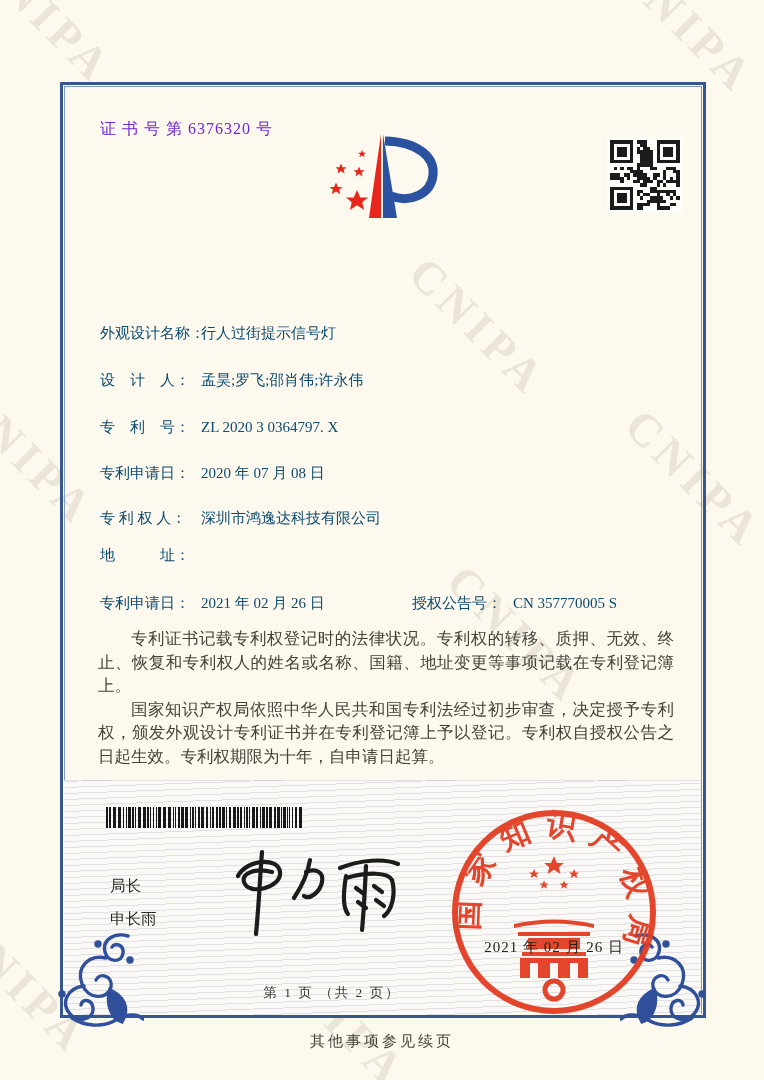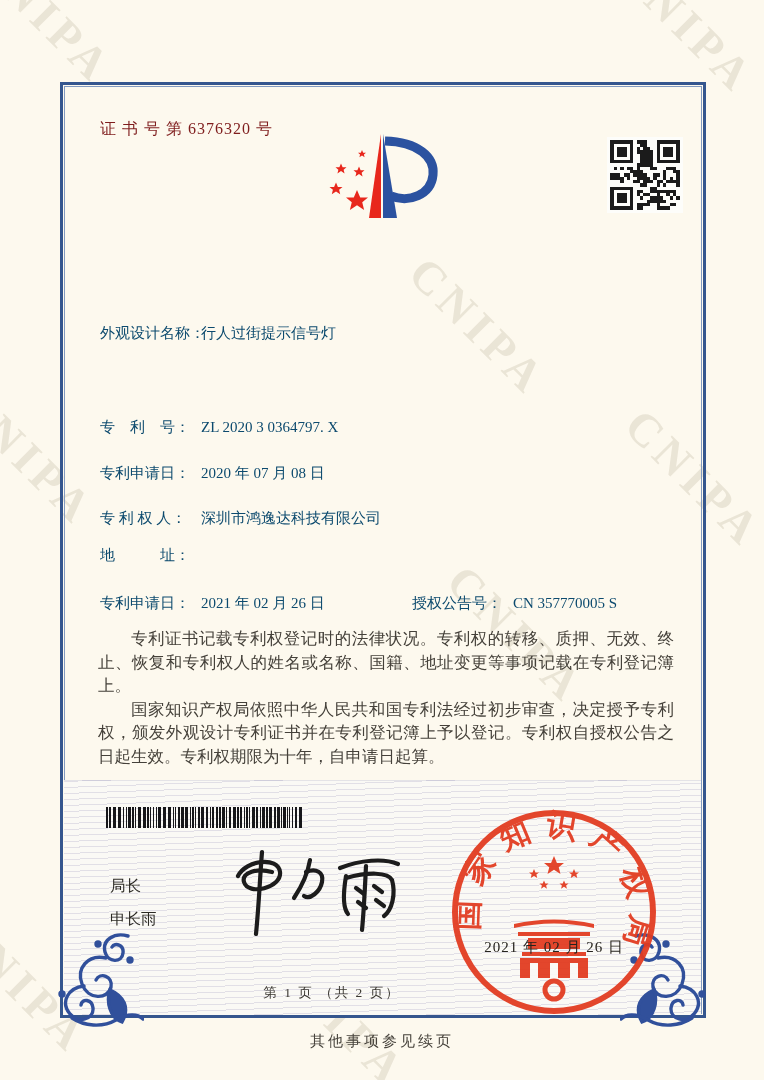--- a/index.html
+++ b/index.html
@@ -20,21 +20,21 @@
     border:3px solid #35568e;box-sizing:border-box;z-index:1;}
   .frame-inner{position:absolute;inset:1px;border:1px solid #8199bf;}
   
   .band{
     position:absolute;left:64px;top:780px;width:637px;height:234px;z-index:1;
     background-color:#faf9f5;
     background-image:repeating-linear-gradient(178deg,rgba(138,132,178,.22) 0 1px,rgba(0,0,0,0) 1px 6px);
     border-top:1px solid rgba(130,130,170,.18);
   }
   
-  .cert-no{position:absolute;left:100px;top:119px;font-size:16px;letter-spacing:1px;z-index:2;color:#7f1d1d;}
+  .cert-no{position:absolute;left:100px;top:119px;font-size:16px;letter-spacing:1px;z-index:2;color:#6d28d9;}
   .logo{position:absolute;left:312px;top:130px;z-index:2;}
   .qr{position:absolute;left:607px;top:137px;width:76px;height:76px;z-index:2;background:#fdfdfa;}
   .title{position:absolute;left:0;top:231px;width:100%;text-align:center;
     font-size:35px;font-weight:bold;letter-spacing:9px;color:#24211c;z-index:2;}
   
   .frow{position:absolute;left:100px;width:566px;display:flex;font-size:15px;z-index:2;color:#0c4a6e;align-items:flex-end;}
   .flabel{white-space:pre;width:101px;flex:none;}
   .fvalue{white-space:pre-wrap;line-height:20px;}
   .fvalue.fixed{flex:none;width:211px;}
   
@@ -332,20 +332,24 @@
         <rect x="15" y="20" width="1" height="1"></rect>
         <rect x="16" y="20" width="1" height="1"></rect>
         <rect x="17" y="20" width="1" height="1"></rect>
       </svg></div>
 
 
   <div class="frow" style="top:323px">
     <span class="flabel">外观设计名称：</span>
     <span class="fvalue">行人过街提示信号灯</span>
   </div>
+  <div class="frow" style="top:370px">
+    <span class="flabel">设    计    人：</span>
+    <span class="fvalue">孟昊;罗飞;邵肖伟;许永伟</span>
+  </div>
   <div class="frow" style="top:417px">
     <span class="flabel">专    利    号：</span>
     <span class="fvalue">ZL 2020 3 0364797. X</span>
   </div>
   <div class="frow" style="top:463px">
     <span class="flabel">专利申请日：</span>
     <span class="fvalue">2020 年 07 月 08 日</span>
   </div>
   <div class="frow" style="top:508px">
     <span class="flabel">专 利 权 人：</span>

